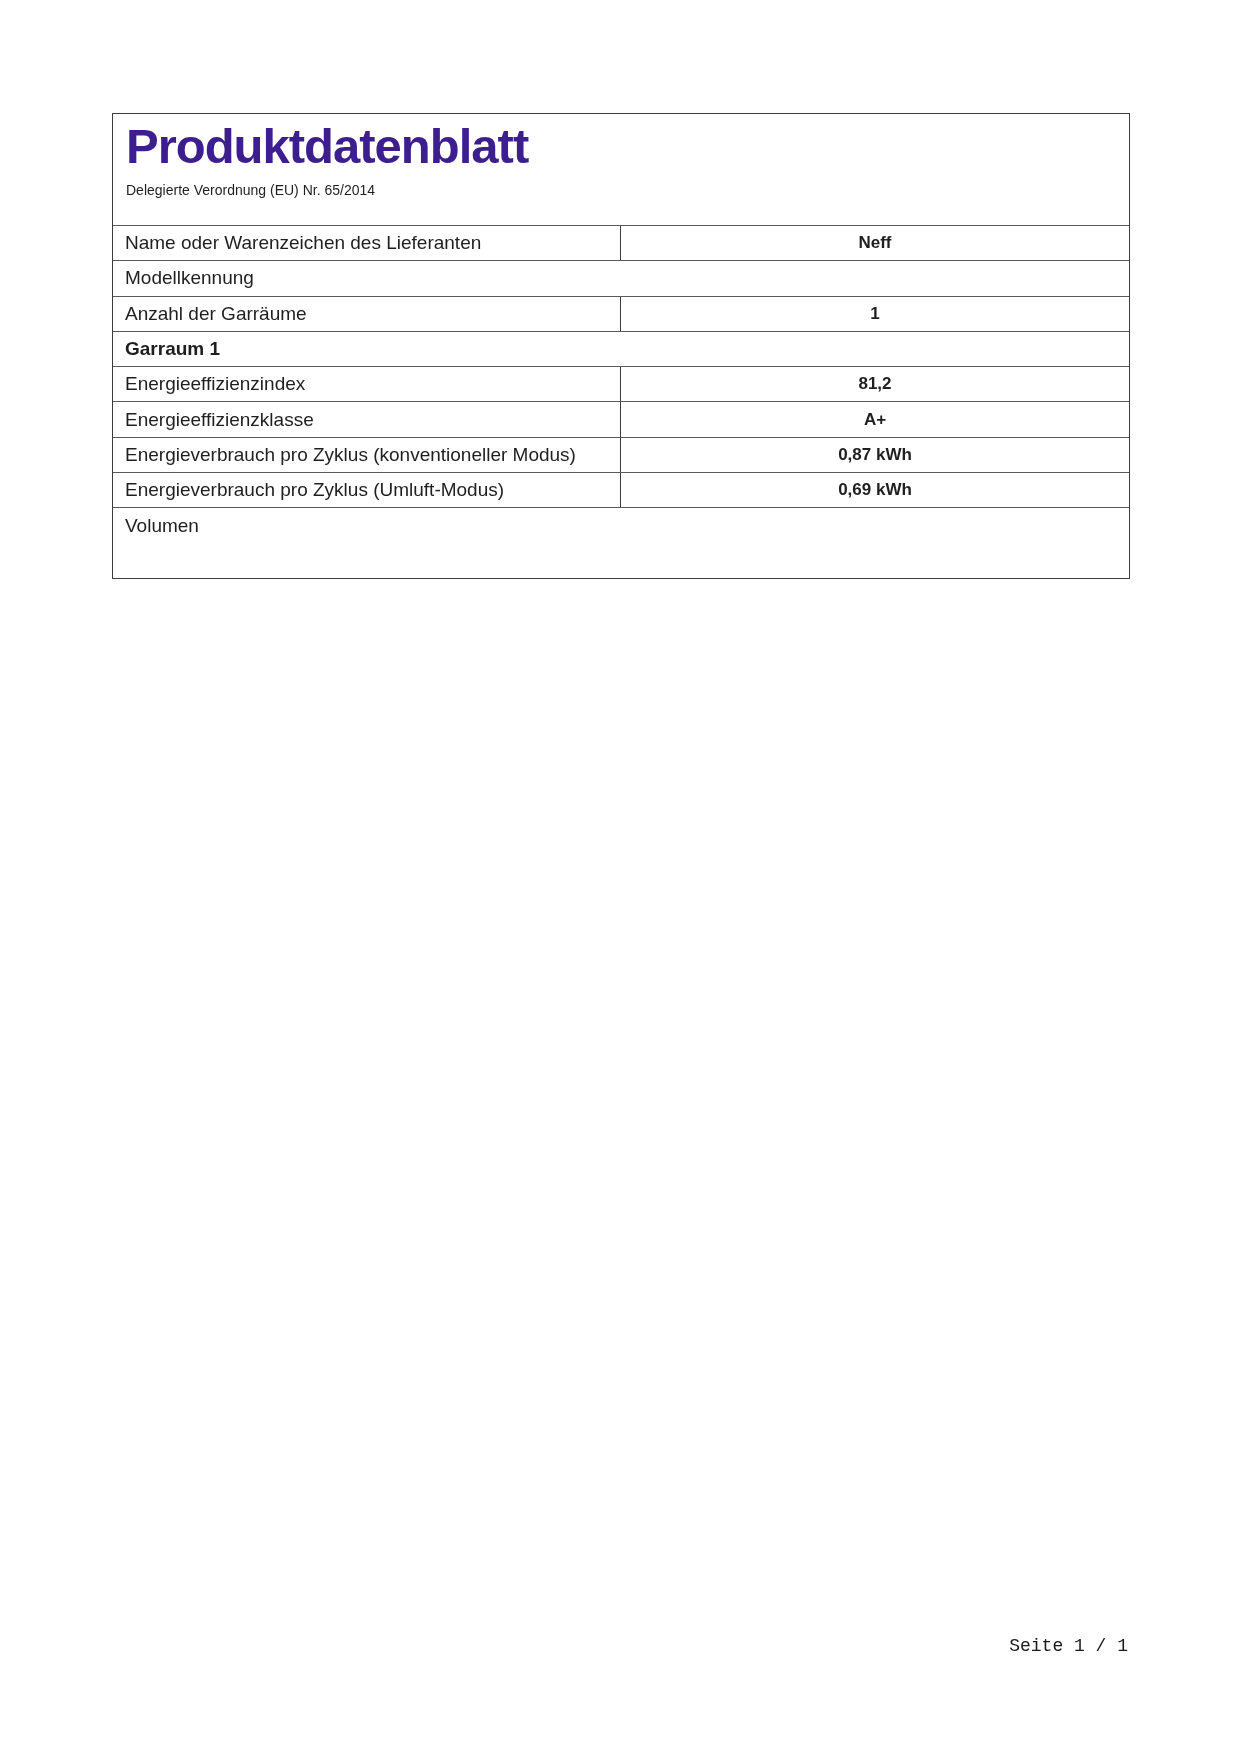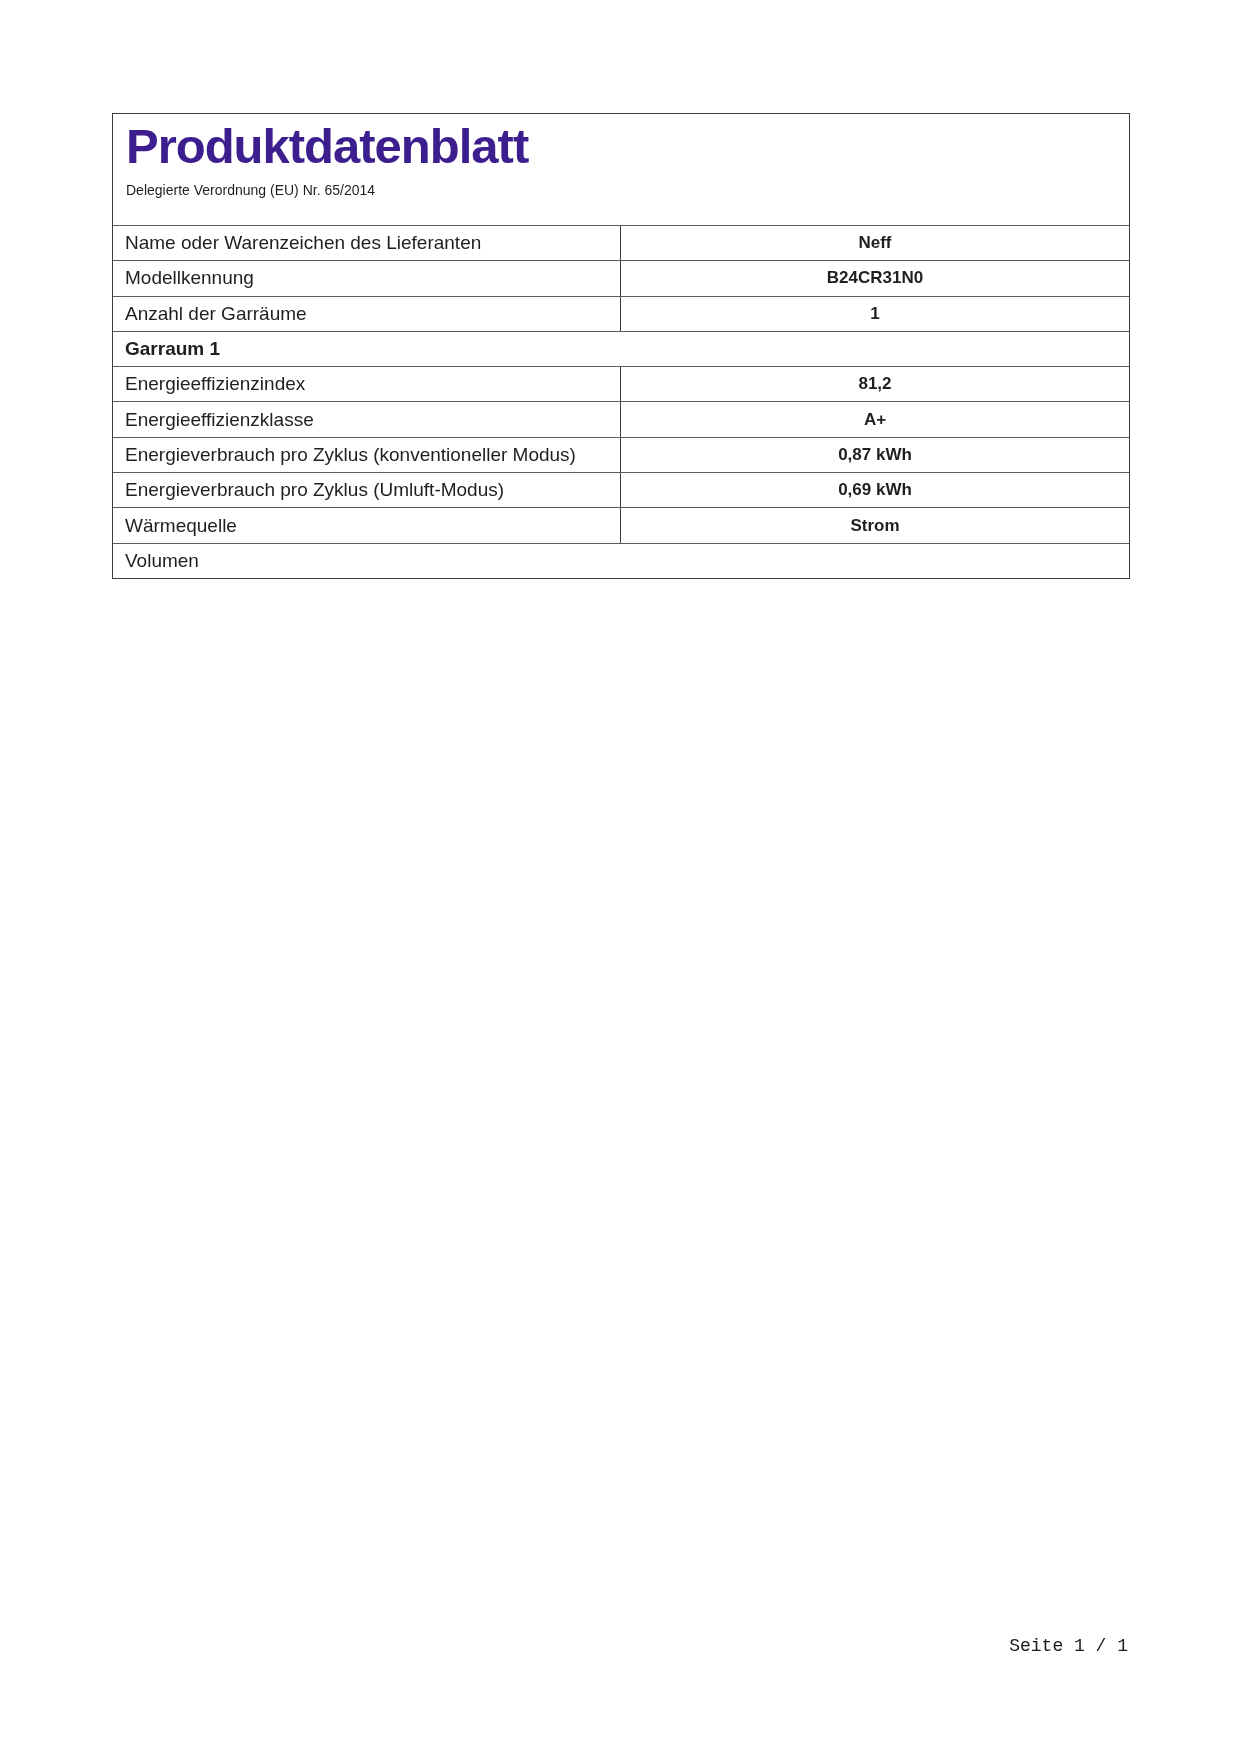--- a/index.html
+++ b/index.html
@@ -91,21 +91,20 @@
 
     <div class="spec-table">
 
       <div class="spec-row">
         <div class="spec-label">Name oder Warenzeichen des Lieferanten</div>
         <div class="spec-value">Neff</div>
       </div>
 
       <div class="spec-row">
         <div class="spec-label">Modellkennung</div>
-        <div class="spec-value">B24CR31N0</div>
       </div>
 
       <div class="spec-row">
         <div class="spec-label">Anzahl der Garräume</div>
         <div class="spec-value">1</div>
       </div>
 
       <div class="spec-row section">
         <div class="spec-label">Garraum 1</div>
       </div>
@@ -123,24 +122,20 @@
       <div class="spec-row">
         <div class="spec-label">Energieverbrauch pro Zyklus (konventioneller Modus)</div>
         <div class="spec-value">0,87 kWh</div>
       </div>
 
       <div class="spec-row">
         <div class="spec-label">Energieverbrauch pro Zyklus (Umluft-Modus)</div>
         <div class="spec-value">0,69 kWh</div>
       </div>
 
-      <div class="spec-row">
-        <div class="spec-label">Wärmequelle</div>
-        <div class="spec-value">Strom</div>
-      </div>
 
       <div class="spec-row">
         <div class="spec-label">Volumen</div>
       </div>
 
     </div>
   </div>
 
   <div class="page-footer">Seite 1 / 1</div>
 

